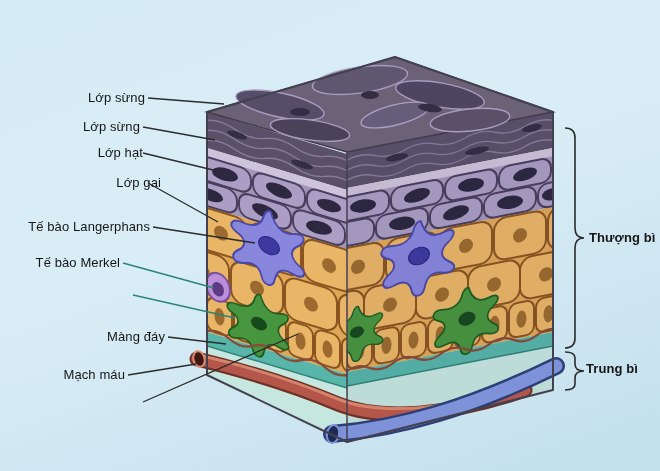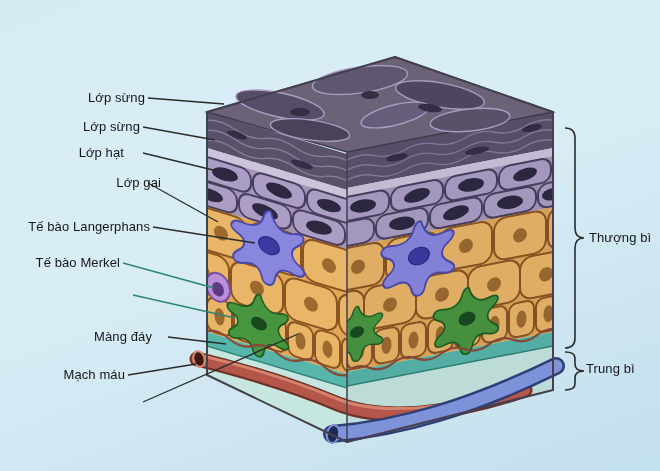--- a/index.html
+++ b/index.html
@@ -20,21 +20,21 @@
   .stage{
     position:relative;width:660px;height:471px;overflow:hidden;
     background:linear-gradient(160deg,var(--background1) 0%,#d9edf6 45%,var(--background2) 100%);
     padding-left:46px;
   }
   .stage svg{position:absolute;left:0;top:0}
   .lbl{
     position:absolute;font-size:13px;font-weight:500;color:#161616;
     white-space:nowrap;line-height:16px;letter-spacing:.1px;
   }
-  .lbl.right-side{font-weight:400}
+  .lbl.right-side{font-weight:700}
   
   .f-corneum{fill:var(--corneum)} .f-lucidum{fill:var(--lucidum)}
   .f-granular{fill:var(--granular)}
   .f-granular-cell{fill:var(--granularCell);stroke:var(--granularStroke);stroke-width:2}
   .f-granular-nuc{fill:var(--granularNucleus)}
   .f-spinous{fill:var(--spinous)}
   .f-cell{fill:var(--spinousCell);stroke:var(--spinousStroke);stroke-width:2}
   .f-nuc{fill:var(--spinousNucleus)}
   .f-membrane{fill:var(--membrane)} .f-dermis{fill:var(--dermis)}
   .squame-line{stroke:#8d84a6;stroke-width:1.3;fill:none;opacity:.85}
@@ -275,21 +275,21 @@
       <line x1="128" y1="375" x2="196" y2="364" class="s-line"></line>
       <line x1="143" y1="402" x2="298" y2="334" class="s-line"></line>
     </g>
 
     <path d="M565,128 Q575,128 575,138 L575,228 Q575,238 584,238 Q575,238 575,248 L575,338 Q575,348 565,348" class="brace"></path>
     <path d="M565,352 Q575,352 575,358 L575,364 Q575,371 584,371 Q575,371 575,378 L575,384 Q575,390 565,390" class="brace"></path>
   </svg>
 
   <div class="lbl" style="right:515px;top:90px">Lớp sừng</div>
   <div class="lbl" style="right:520px;top:119px">Lớp sừng</div>
-  <div class="lbl" style="right:536px;top:145px">Lớp hạt</div>
+  <div class="lbl" style="right:517px;top:145px">Lớp hạt</div>
   <div class="lbl" style="right:499px;top:175px">Lớp gai</div>
   <div class="lbl" style="right:510px;top:219px">Tế bào Langerphans</div>
   <div class="lbl" style="right:540px;top:255px">Tế bào Merkel</div>
-  <div class="lbl" style="right:508px;top:329px">Màng đáy</div>
+  <div class="lbl" style="right:495px;top:329px">Màng đáy</div>
   <div class="lbl" style="right:535px;top:367px">Mạch máu</div>
   <div class="lbl right-side" style="left:589px;top:230px">Thượng bì</div>
   <div class="lbl right-side" style="left:586px;top:361px">Trung bì</div>
 </div>
 
 </body></html>

